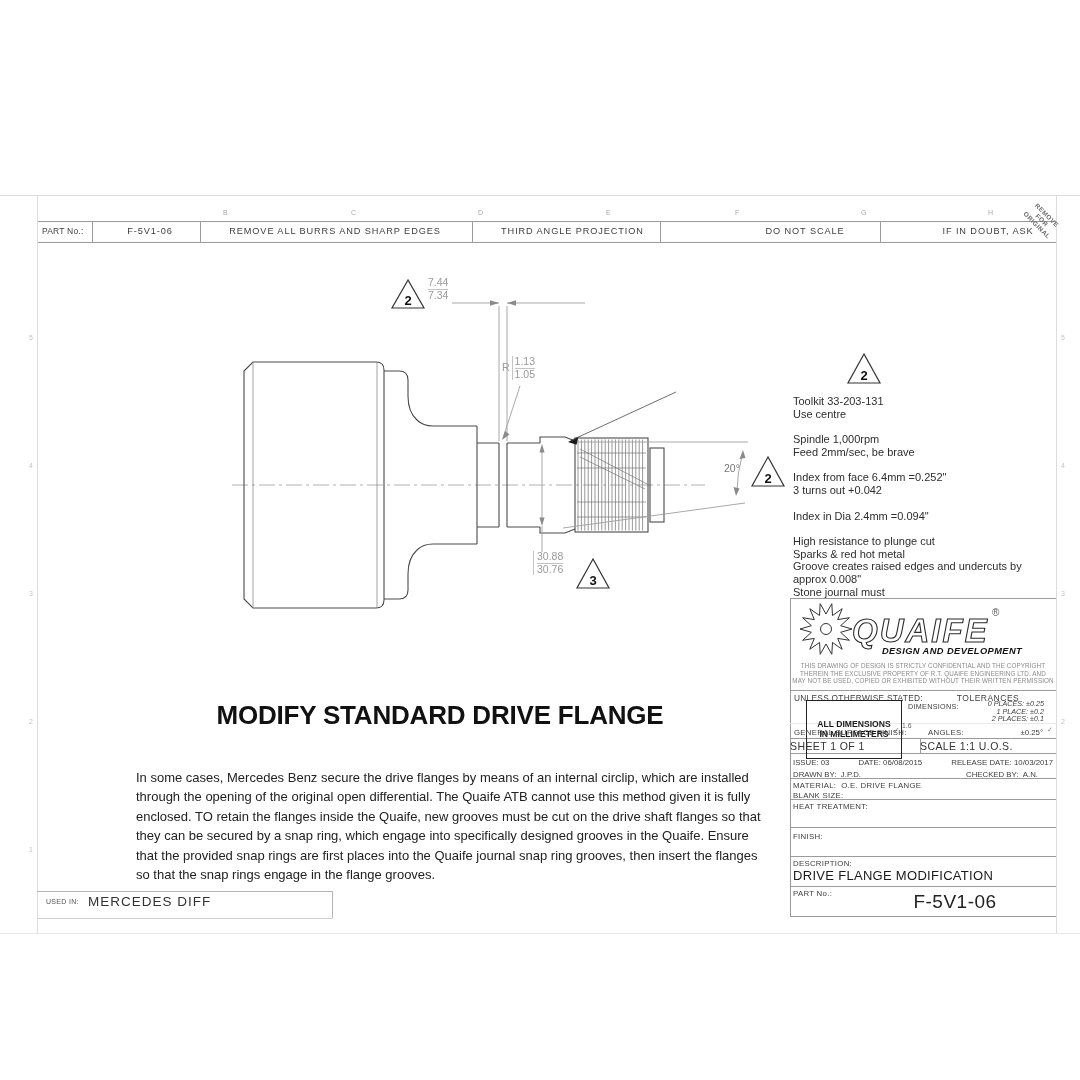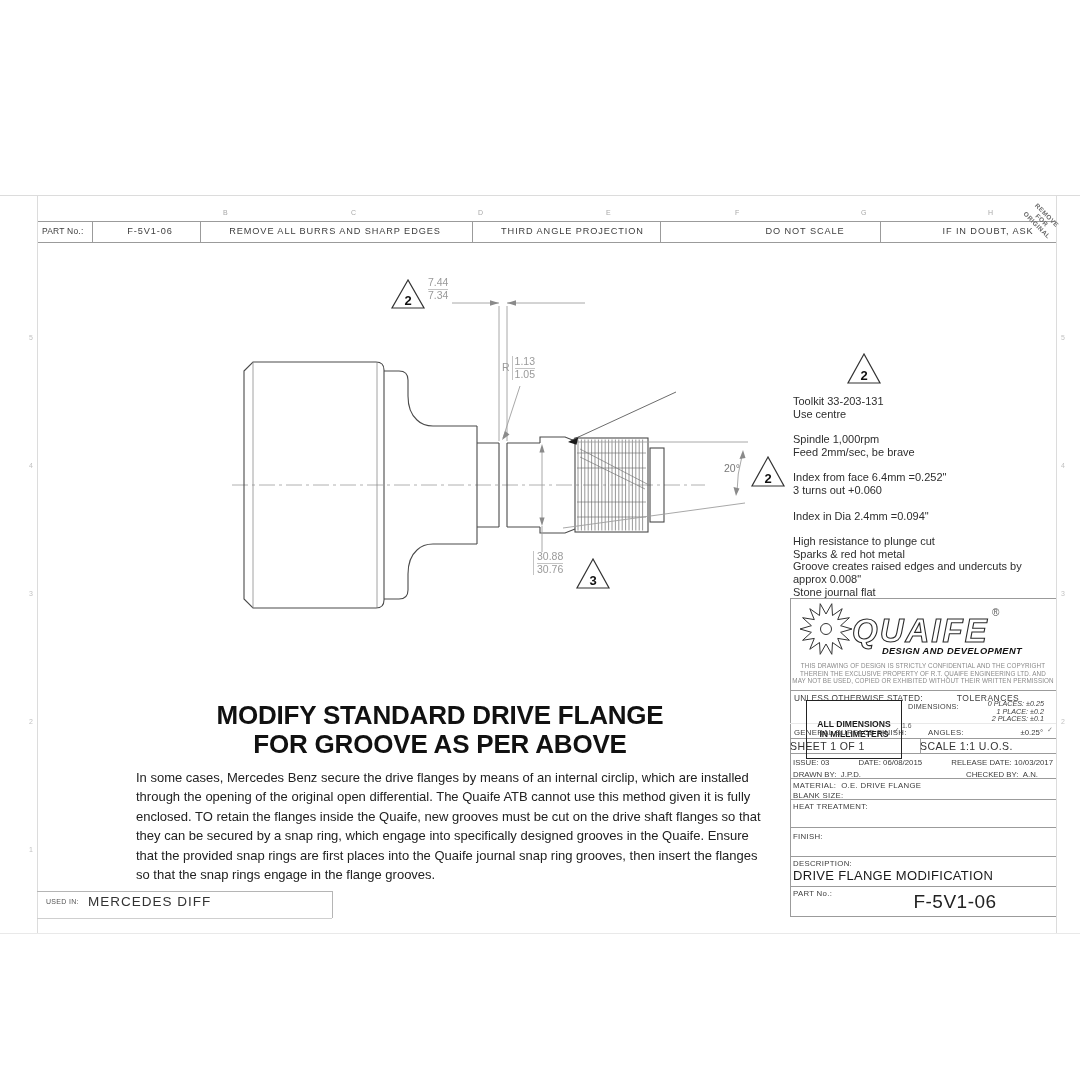--- a/index.html
+++ b/index.html
@@ -182,37 +182,36 @@
     <div class="grp">
       <div>Toolkit 33-203-131</div>
       <div>Use centre</div>
     </div>
     <div class="grp">
       <div>Spindle 1,000rpm</div>
       <div>Feed 2mm/sec, be brave</div>
     </div>
     <div class="grp">
       <div>Index from face 6.4mm =0.252"</div>
-      <div>3 turns out +0.060</div>
+      <div>3 turns out +0.042</div>
     </div>
     <div class="grp">
       <div>Index in Dia 2.4mm =0.094"</div>
     </div>
     <div class="grp">
       <div>High resistance to plunge cut</div>
       <div>Sparks &amp; red hot metal</div>
       <div>Groove creates raised edges and undercuts by</div>
       <div>approx 0.008"</div>
-      <div>Stone journal flat</div>
+      <div>Stone journal must</div>
     </div>
   </div>
 
   <div class="heading">
     <div>MODIFY STANDARD DRIVE FLANGE</div>
-    <div>FOR GROOVE AS PER ABOVE</div>
   </div>
   <div class="para">In some cases, Mercedes Benz secure the drive flanges by means of an internal circlip, which are installed through the opening of the original open differential. The Quaife ATB cannot use this method given it is fully enclosed. TO retain the flanges inside the Quaife, new grooves must be cut on the drive shaft flanges so that they can be secured by a snap ring, which engage into specifically designed grooves in the Quaife. Ensure that the provided snap rings are first places into the Quaife journal snap ring grooves, then insert the flanges so that the snap rings engage in the flange grooves.</div>
 
   <div class="hl" style="left:37px;top:891px;width:295px;background:#b5b5b5;"></div>
   <div class="vl" style="left:332px;top:891px;height:27px;background:#b5b5b5;"></div>
   <div class="hl" style="left:37px;top:918px;width:295px;background:#cfcfcf;"></div>
   <span class="abs" style="left:46px;top:898px;font-size:7px;color:#555;letter-spacing:.3px;">USED IN:</span>
   <span class="abs" style="left:88px;top:894px;font-size:13.5px;color:#333;letter-spacing:1px;">MERCEDES DIFF</span>
 
   <div class="vl" style="left:790px;top:598px;height:318px;"></div>

